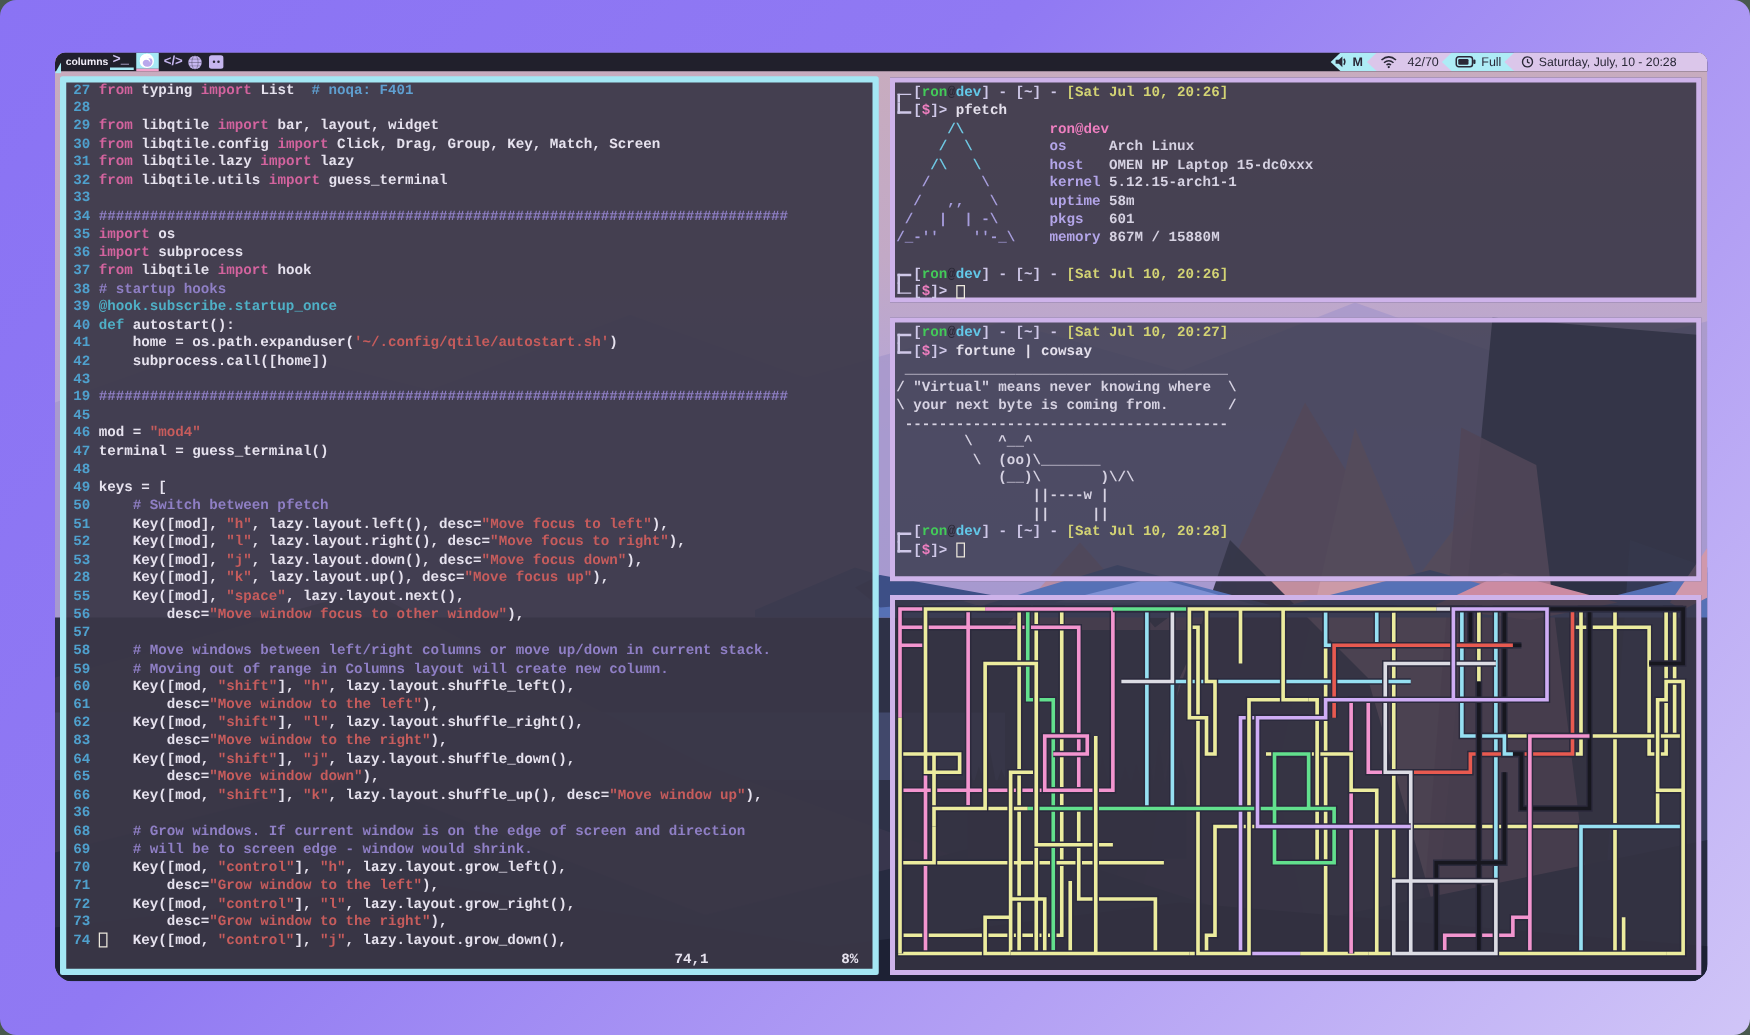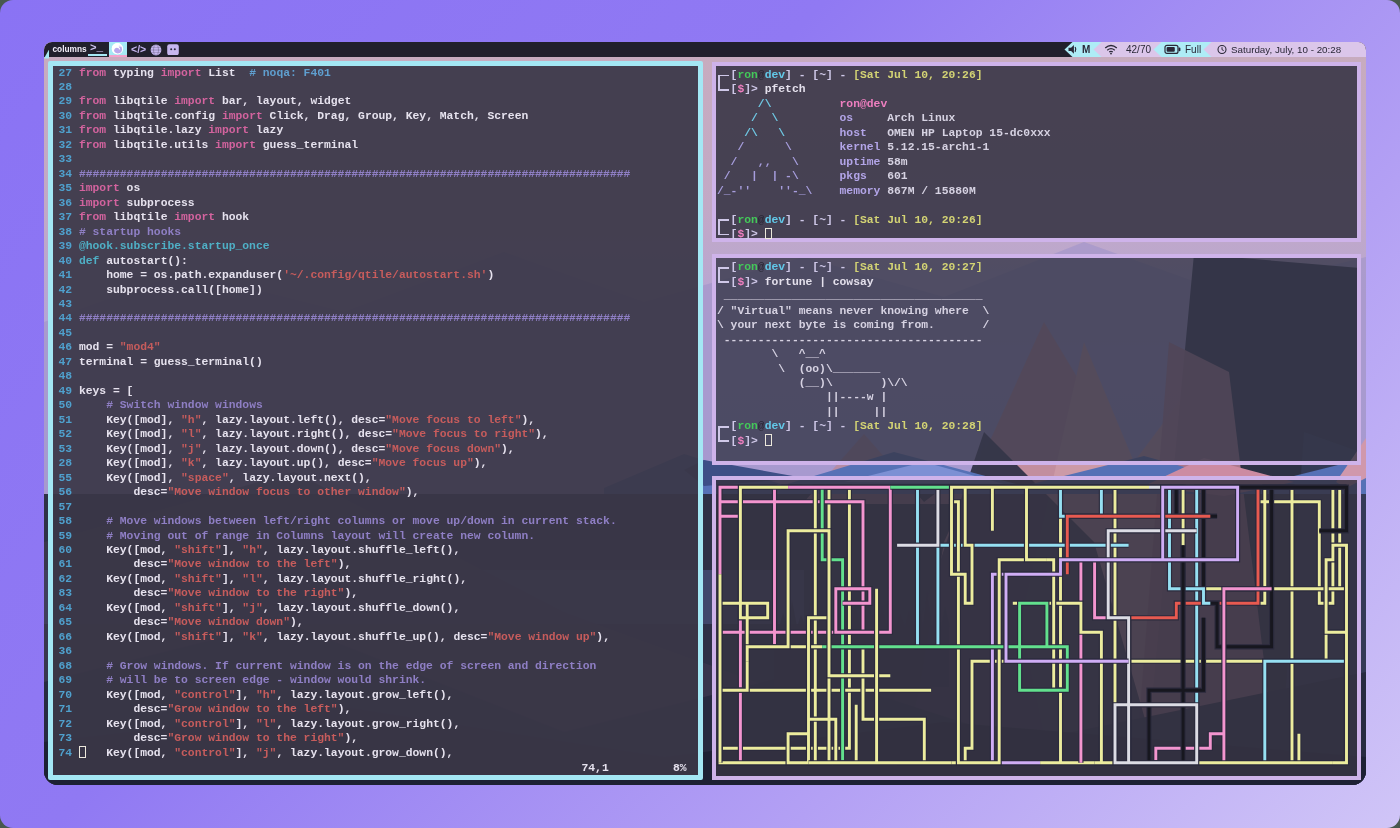--- a/index.html
+++ b/index.html
@@ -122,27 +122,27 @@
 <span style="color:#4fa0cd">34</span> <i style="color:#8f7fc5">#################################################################################</i>
 <span style="color:#4fa0cd">35</span> <i style="color:#d3639e">import</i> os
 <span style="color:#4fa0cd">36</span> <i style="color:#d3639e">import</i> subprocess
 <span style="color:#4fa0cd">37</span> <i style="color:#d3639e">from</i> libqtile <i style="color:#d3639e">import</i> hook
 <span style="color:#4fa0cd">38</span> <i style="color:#8f7fc5"># startup hooks</i>
 <span style="color:#4fa0cd">39</span> <i style="color:#4fb0c6">@hook.subscribe.startup_once</i>
 <span style="color:#4fa0cd">40</span> <i style="color:#4fb0c6">def</i> autostart():
 <span style="color:#4fa0cd">41</span>     home = os.path.expanduser(<i style="color:#c75c5c">'~/.config/qtile/autostart.sh'</i>)
 <span style="color:#4fa0cd">42</span>     subprocess.call([home])
 <span style="color:#4fa0cd">43</span> 
-<span style="color:#4fa0cd">44</span> <i style="color:#8f7fc5">#################################################################################</i>
+<span style="color:#4fa0cd">19</span> <i style="color:#8f7fc5">#################################################################################</i>
 <span style="color:#4fa0cd">45</span> 
 <span style="color:#4fa0cd">46</span> mod = <i style="color:#c75c5c">"mod4"</i>
 <span style="color:#4fa0cd">47</span> terminal = guess_terminal()
 <span style="color:#4fa0cd">48</span> 
 <span style="color:#4fa0cd">49</span> keys = [
-<span style="color:#4fa0cd">50</span>     <i style="color:#8f7fc5"># Switch window windows</i>
+<span style="color:#4fa0cd">50</span>     <i style="color:#8f7fc5"># Switch between pfetch</i>
 <span style="color:#4fa0cd">51</span>     Key([mod], <i style="color:#c75c5c">"h"</i>, lazy.layout.left(), desc=<i style="color:#c75c5c">"Move focus to left"</i>),
 <span style="color:#4fa0cd">52</span>     Key([mod], <i style="color:#c75c5c">"l"</i>, lazy.layout.right(), desc=<i style="color:#c75c5c">"Move focus to right"</i>),
 <span style="color:#4fa0cd">53</span>     Key([mod], <i style="color:#c75c5c">"j"</i>, lazy.layout.down(), desc=<i style="color:#c75c5c">"Move focus down"</i>),
 <span style="color:#4fa0cd">28</span>     Key([mod], <i style="color:#c75c5c">"k"</i>, lazy.layout.up(), desc=<i style="color:#c75c5c">"Move focus up"</i>),
 <span style="color:#4fa0cd">55</span>     Key([mod], <i style="color:#c75c5c">"space"</i>, lazy.layout.next(),
 <span style="color:#4fa0cd">56</span>         desc=<i style="color:#c75c5c">"Move window focus to other window"</i>),
 <span style="color:#4fa0cd">57</span> 
 <span style="color:#4fa0cd">58</span>     <i style="color:#8f7fc5"># Move windows between left/right columns or move up/down in current stack.</i>
 <span style="color:#4fa0cd">59</span>     <i style="color:#8f7fc5"># Moving out of range in Columns layout will create new column.</i>
 <span style="color:#4fa0cd">60</span>     Key([mod, <i style="color:#c75c5c">"shift"</i>], <i style="color:#c75c5c">"h"</i>, lazy.layout.shuffle_left(),
@@ -153,21 +153,21 @@
 <span style="color:#4fa0cd">65</span>         desc=<i style="color:#c75c5c">"Move window down"</i>),
 <span style="color:#4fa0cd">66</span>     Key([mod, <i style="color:#c75c5c">"shift"</i>], <i style="color:#c75c5c">"k"</i>, lazy.layout.shuffle_up(), desc=<i style="color:#c75c5c">"Move window up"</i>),
 <span style="color:#4fa0cd">36</span> 
 <span style="color:#4fa0cd">68</span>     <i style="color:#8f7fc5"># Grow windows. If current window is on the edge of screen and direction</i>
 <span style="color:#4fa0cd">69</span>     <i style="color:#8f7fc5"># will be to screen edge - window would shrink.</i>
 <span style="color:#4fa0cd">70</span>     Key([mod, <i style="color:#c75c5c">"control"</i>], <i style="color:#c75c5c">"h"</i>, lazy.layout.grow_left(),
 <span style="color:#4fa0cd">71</span>         desc=<i style="color:#c75c5c">"Grow window to the left"</i>),
 <span style="color:#4fa0cd">72</span>     Key([mod, <i style="color:#c75c5c">"control"</i>], <i style="color:#c75c5c">"l"</i>, lazy.layout.grow_right(),
 <span style="color:#4fa0cd">73</span>         desc=<i style="color:#c75c5c">"Grow window to the right"</i>),
 <span style="color:#4fa0cd">74</span> <i class="cur"> </i>   Key([mod, <i style="color:#c75c5c">"control"</i>], <i style="color:#c75c5c">"j"</i>, lazy.layout.grow_down(),</pre>
-    <div style="position:absolute;left:529px;top:695.7px;color:#e6e2ee;font:bold 11.35px/14.47px 'Liberation Mono',monospace">74,1</div>
+    <div style="position:absolute;left:487px;top:695.7px;color:#e6e2ee;font:bold 11.35px/14.47px 'Liberation Mono',monospace">74,1</div>
     <div style="position:absolute;left:620.5px;top:695.7px;color:#e6e2ee;font:bold 11.35px/14.47px 'Liberation Mono',monospace">8%</div>
   </div>
   <div class="win" style="left:667.5px;top:20.5px;width:649px;height:179.7px;border:4px solid #ceb3ea;background:rgba(56,53,70,0.90)">
     <pre style="position:absolute;left:1.5px;top:2px;line-height:14.45px;color:#e4e0ec"><span class="bx bx1"></span><b style="color:#cfc8e8">[</b><b style="color:#43c959">ron</b><b style="color:#2a2836">@</b><b style="color:#62c8e8">dev</b><b style="color:#cfc8e8">] - [~] - </b><b style="color:#d3d374">[Sat Jul 10, 20:26]</b>
 <span class="bx bx2"></span><b style="color:#cfc8e8">[</b><b style="color:#ef7fc0">$</b><b style="color:#cfc8e8">]&gt; </b><b style="color:#e4e0ec">pfetch</b>
 <b style="color:#6fc9e4">      /\</b>          <b style="color:#ef7fc0">ron@dev</b>
 <b style="color:#6fc9e4">     /  \</b>         <b style="color:#b3a5e8">os</b>     <span style="color:#d6d2e2">Arch Linux</span>
 <b style="color:#6fc9e4">    /\   \</b>        <b style="color:#b3a5e8">host</b>   <span style="color:#d6d2e2">OMEN HP Laptop 15-dc0xxx</span>
 <b style="color:#a79ddd">   /      \</b>       <b style="color:#b3a5e8">kernel</b> <span style="color:#d6d2e2">5.12.15-arch1-1</span>
 <b style="color:#a79ddd">  /   ,,   \</b>      <b style="color:#b3a5e8">uptime</b> <span style="color:#d6d2e2">58m</span>

